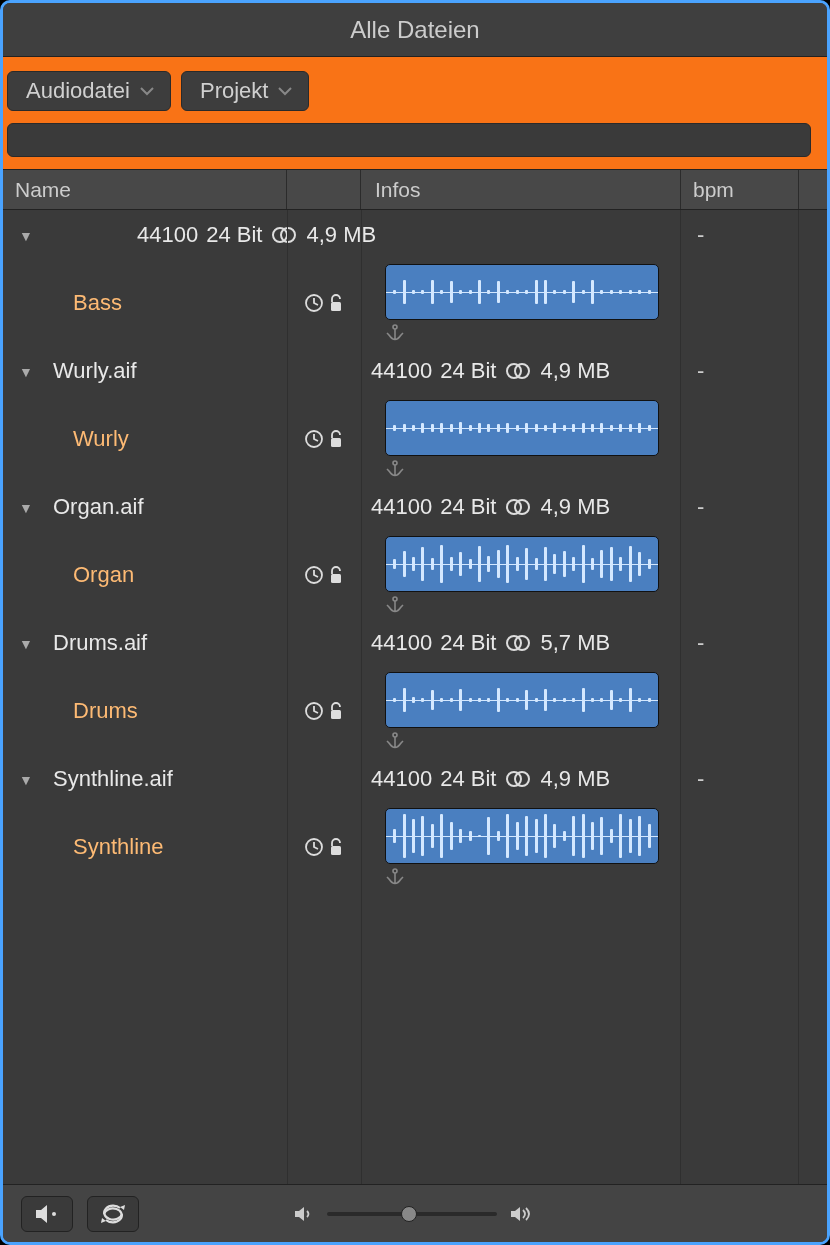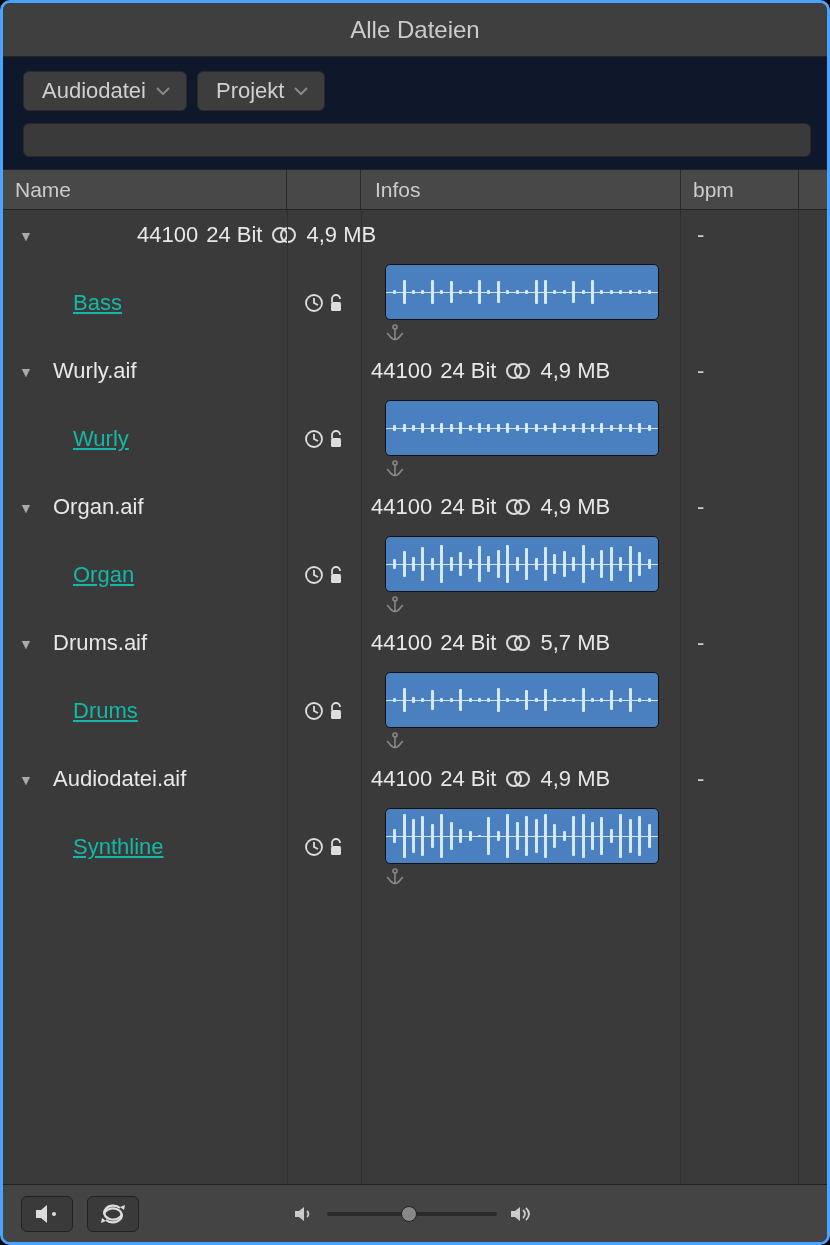--- a/index.html
+++ b/index.html
@@ -41,23 +41,23 @@
     border-right: 1px solid #2b2b2b;
   }
   .tab.active {
     background: #356bb5;
     color: #fff;
   }
   .tab:last-child { border-right: none; }
 
   
   .toolbar {
-    background: #0f172a;
+    background: #f97316;
     border-bottom: 1px solid #222;
-    padding: 14px 16px 12px 20px;
+    padding: 14px 16px 12px 4px;
   }
   .btn-row {
     display: flex;
     gap: 10px;
     margin-bottom: 12px;
   }
   .tbtn {
     background: #3d3d3d;
     border: 1px solid #2a2a2a;
     border-radius: 6px;
@@ -150,23 +150,22 @@
   }
   .file .fname { padding-left: 14px; width: 234px; }
   .file .iconarea{ width:74px;}
   .file .info { flex: 1; padding-left: 24px; display:flex; align-items:center; gap:8px;}
   .file .bpm { width: 118px; padding-left: 16px; color:#ccc;}
   .file .end { width: 28px; }
 
   .region {
     display: flex;
     height: 86px;
-    color: #14b8a6;
+    color: #fdba74;
     font-size: 22px;
-    text-decoration: underline;
   }
   .region .namecol{
     width: 284px;
     display:flex;
     align-items:center;
     padding-left: 70px;
   }
   .region .iconcol{
     width:74px;
     display:flex;
@@ -601,21 +600,21 @@
     <circle cx="10" cy="3" r="2" stroke="#888" stroke-width="1.6" fill="none"></circle>
     <path d="M10 5 L10 15 M4 11 Q10 20 16 11 M4 11 L2 9 M16 11 L18 9" stroke="#888" stroke-width="1.6" fill="none"></path>
   </svg>
           </div>
         </div>
     <div class="bpmcol"></div>
     <div class="endcol"></div>
       </div>
       <div class="file">
     <span class="disc">▼</span>
-    <span class="fname">Audiodatei.aif</span>
+    <span class="fname">Synthline.aif</span>
     <span class="iconarea"></span>
     <span class="info">
       <span>44100</span>
       <span>24 Bit</span>
       <span class="stereo-icon">
             <svg width="28" height="18" viewBox="0 0 28 18">
     <circle cx="10" cy="9" r="7" stroke="#ddd" stroke-width="2" fill="none"></circle>
     <circle cx="18" cy="9" r="7" stroke="#ddd" stroke-width="2" fill="none"></circle>
   </svg>
           </span>

